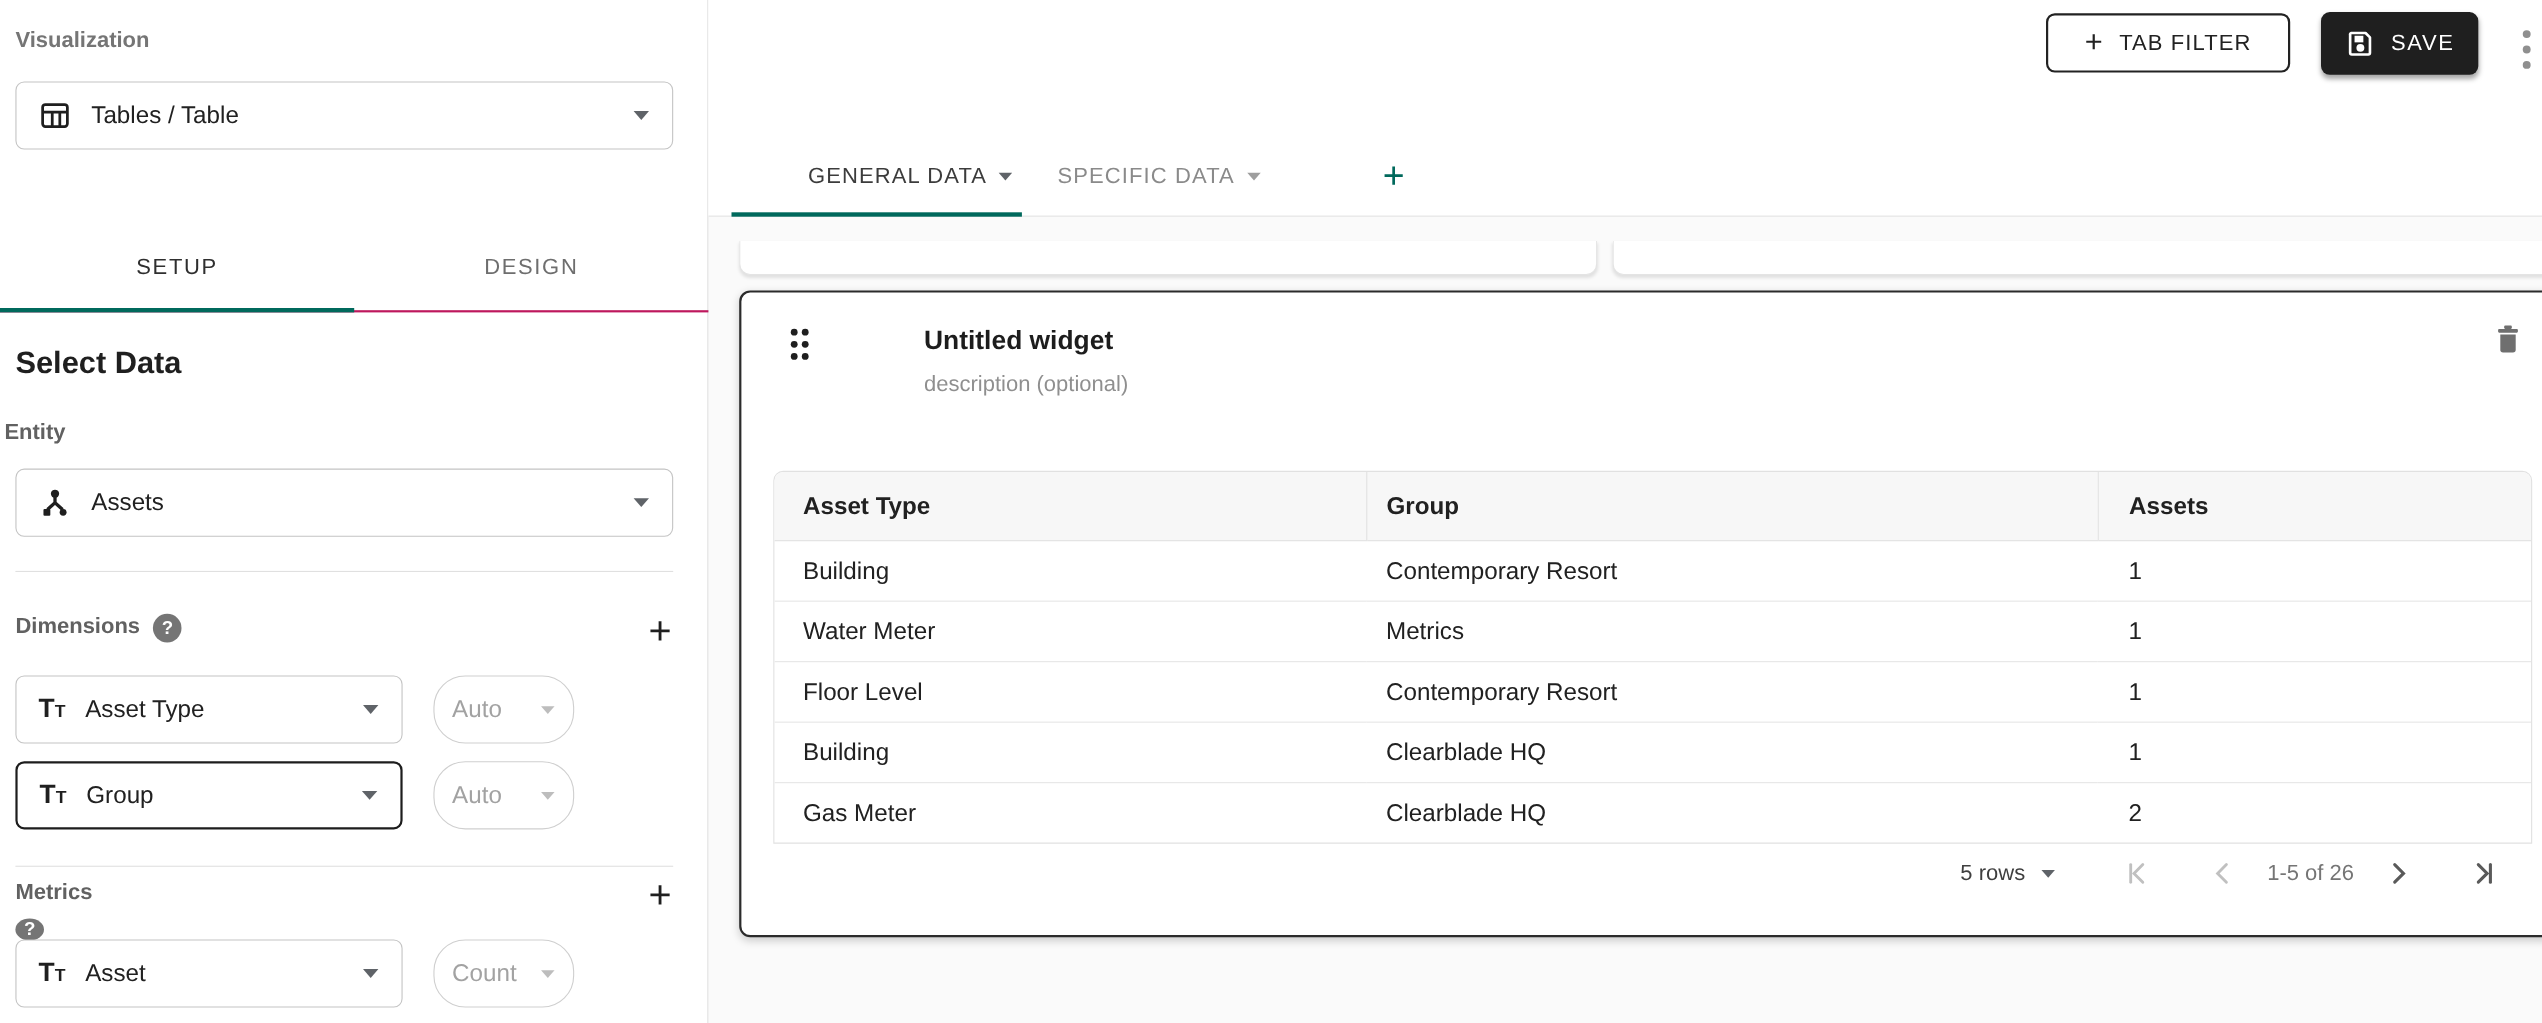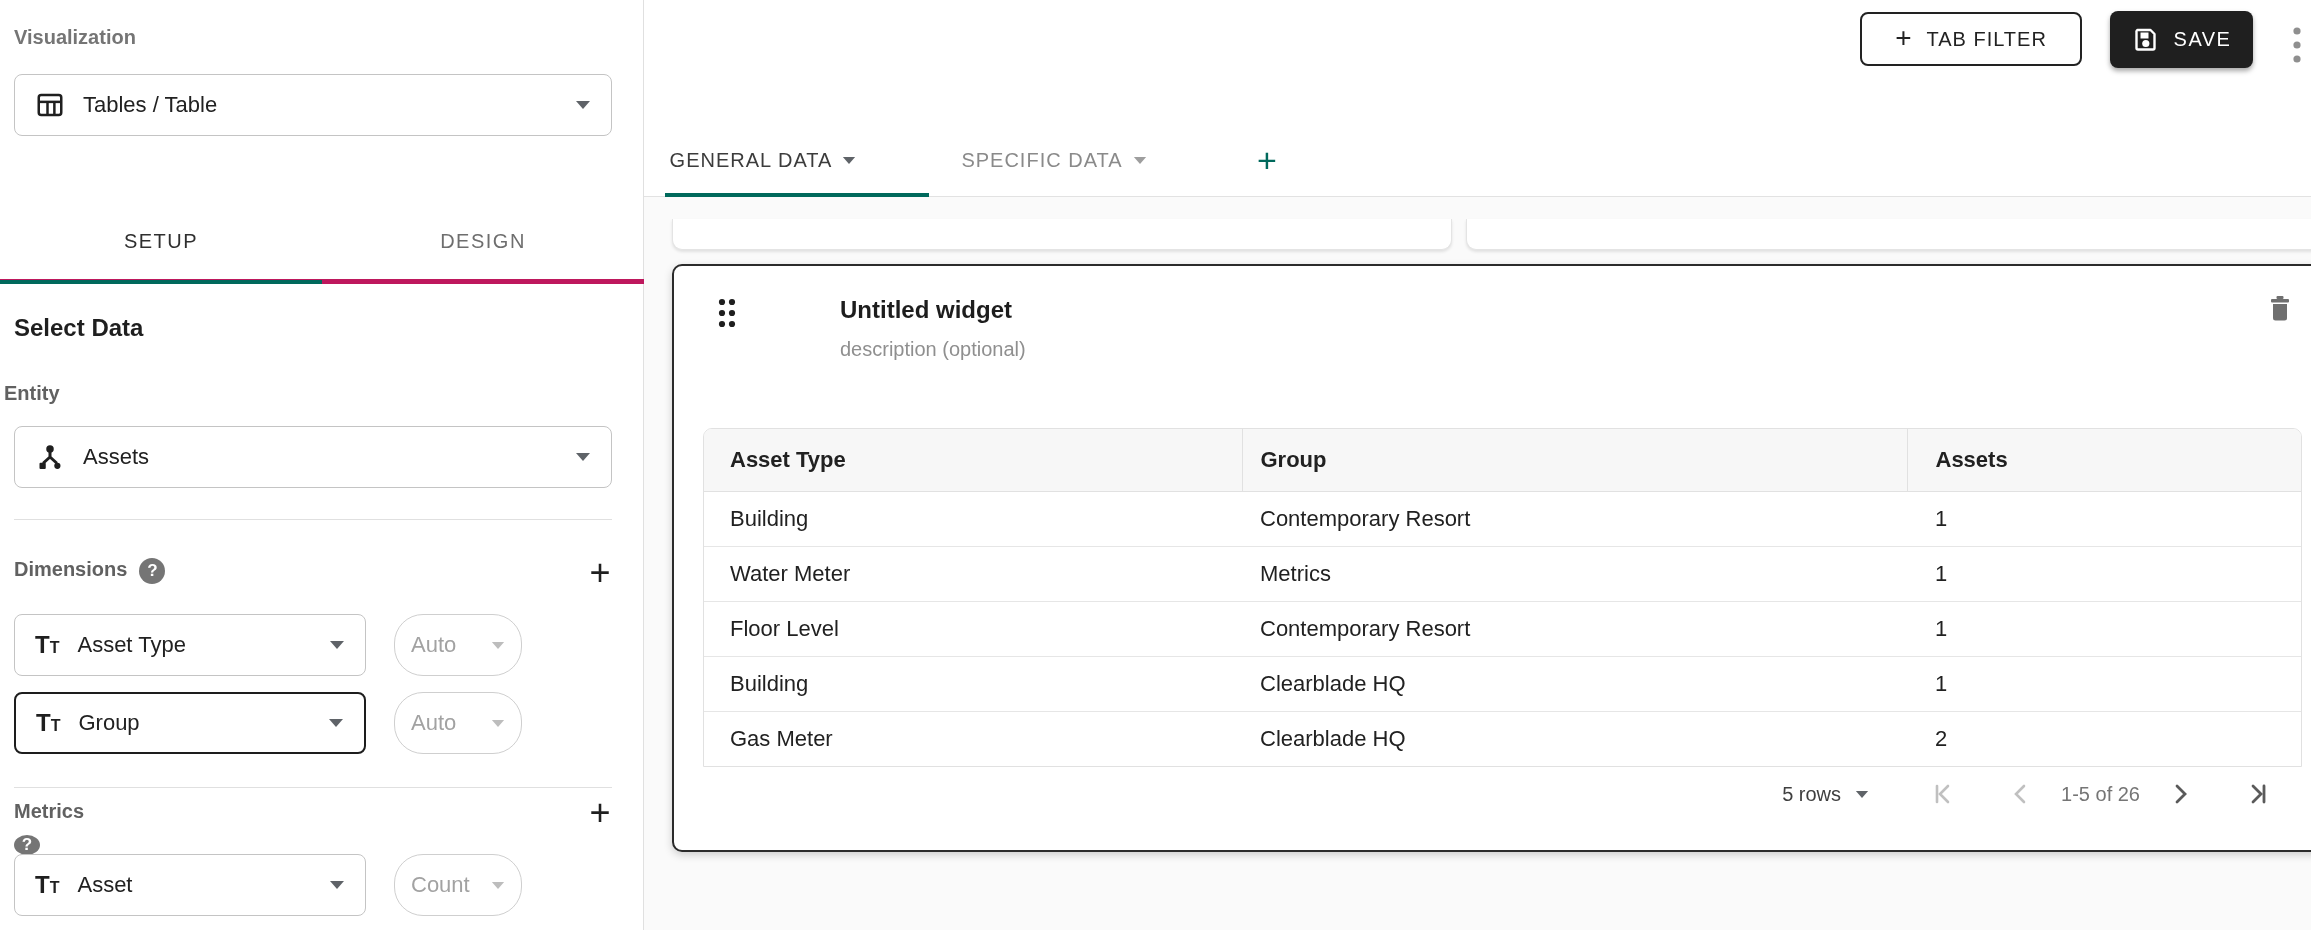--- a/index.html
+++ b/index.html
@@ -11,26 +11,26 @@
   svg{display:block;}
 
   
   .sidebar{position:absolute;left:0;top:0;width:644px;height:930px;background:#fff;border-right:1px solid #e0e0e0;box-sizing:border-box;}
   .viz-label{position:absolute;left:14px;top:26px;font-size:20px;font-weight:700;color:#757575;}
   .select{display:flex;align-items:center;gap:18px;background:#fff;border:1px solid #c4c4c4;border-radius:8px;height:62px;box-sizing:border-box;padding:0 20px;cursor:pointer;font-size:22px;color:#212121;}
   .select .caret{margin-left:auto;}
   .viz-select{position:absolute;left:14px;top:74px;width:598px;}
   .entity-select{position:absolute;left:14px;top:426px;width:598px;}
 
-  .side-tabs{position:absolute;left:0;top:204px;width:644px;height:80px;display:flex;border-bottom:5px solid #be185d;box-sizing:border-box;}
+  .side-tabs{position:absolute;left:0;top:204px;width:644px;height:80px;display:flex;border-bottom:2px solid #be185d;box-sizing:border-box;}
   .side-tab{flex:1;display:flex;align-items:center;justify-content:center;font-size:20px;letter-spacing:1.5px;font-weight:500;color:#6e6e6e;cursor:pointer;}
   .side-tab.active{color:#2f2f2f;}
   .side-underline{position:absolute;left:0;top:76px;width:322px;height:4px;background:#00695C;}
 
-  .h-select-data{position:absolute;left:14px;top:314px;font-size:24px;font-weight:700;color:#1f1f1f;}
+  .h-select-data{position:absolute;left:14px;top:314px;font-size:28px;font-weight:700;color:#1f1f1f;}
   .lbl-entity{position:absolute;left:4px;top:382px;font-size:20px;font-weight:700;color:#616161;}
   .divider{position:absolute;left:14px;width:598px;height:1px;background:#e0e0e0;}
   .d1{top:519px;} .d2{top:787px;}
 
   .sec-head{position:absolute;left:14px;display:flex;align-items:flex-start;gap:12px;font-size:20px;font-weight:700;color:#616161;height:30px;}
   .sec-dim{top:558px;} .sec-met{top:800px;flex-direction:column;}
   .help{width:26px;height:26px;border-radius:50%;background:#757575;color:#fff;font-size:17px;font-weight:700;display:flex;align-items:center;justify-content:center;cursor:pointer;}
   .plus-btn{position:absolute;left:578px;width:44px;height:44px;display:flex;align-items:center;justify-content:center;font-size:36px;font-weight:400;color:#1f1f1f;cursor:pointer;line-height:1;}
   .plus-dim{top:551px;} .plus-met{top:791px;}
 
@@ -44,21 +44,21 @@
 
   
   .topband{position:absolute;left:644px;top:0;width:1667px;height:197px;background:#fff;border-bottom:1px solid #e2e2e2;box-sizing:border-box;}
 
   .btn-tabfilter{position:absolute;left:1860px;top:12px;width:222px;height:54px;background:#fff;border:2px solid #222;border-radius:8px;display:flex;align-items:center;justify-content:center;gap:14px;font-size:20px;font-weight:500;letter-spacing:1px;color:#222;cursor:pointer;box-sizing:border-box;}
   .btn-tabfilter .plus-glyph{font-size:28px;font-weight:400;margin-top:-2px;}
   .btn-save{position:absolute;left:2110px;top:11px;width:143px;height:57px;background:#1f1f1f;border-radius:8px;display:flex;align-items:center;justify-content:center;gap:14px;color:#fff;font-size:20px;font-weight:500;letter-spacing:1.5px;cursor:pointer;box-shadow:0 3px 5px rgba(0,0,0,.35);}
   .kebab-btn{position:absolute;left:2283px;top:17px;width:28px;height:56px;display:flex;align-items:center;justify-content:center;cursor:pointer;}
 
   .main-tab{position:absolute;top:123px;height:74px;display:flex;align-items:center;justify-content:center;gap:10px;font-size:20px;font-weight:500;letter-spacing:1px;cursor:pointer;}
-  .tab-general{left:631px;width:264px;color:#3c3c3c;}
+  .tab-general{left:696px;width:264px;color:#3c3c3c;}
   .tab-specific{left:929px;width:250px;color:#8a8a8a;}
   .tab-add{position:absolute;left:1235px;top:123px;width:64px;height:74px;display:flex;align-items:center;justify-content:center;font-size:34px;color:#00695C;cursor:pointer;}
   .main-underline{position:absolute;left:665px;top:193px;width:264px;height:4px;background:#00695C;}
 
   .sliver{position:absolute;top:219px;height:31px;background:#fff;border:1px solid #e4e4e4;border-top:none;border-radius:0 0 10px 10px;box-shadow:0 2px 3px rgba(0,0,0,.10);box-sizing:border-box;}
   .sliver-a{left:672px;width:780px;}
   .sliver-b{left:1466px;width:878px;}
 
   .widget-card{position:absolute;left:672px;top:264px;width:1672px;height:588px;background:#fff;border:2px solid #2b2b2b;border-radius:10px;box-shadow:0 3px 8px rgba(0,0,0,.18);box-sizing:border-box;}
   .drag-handle{position:absolute;left:40px;top:30px;width:26px;height:34px;cursor:grab;}

